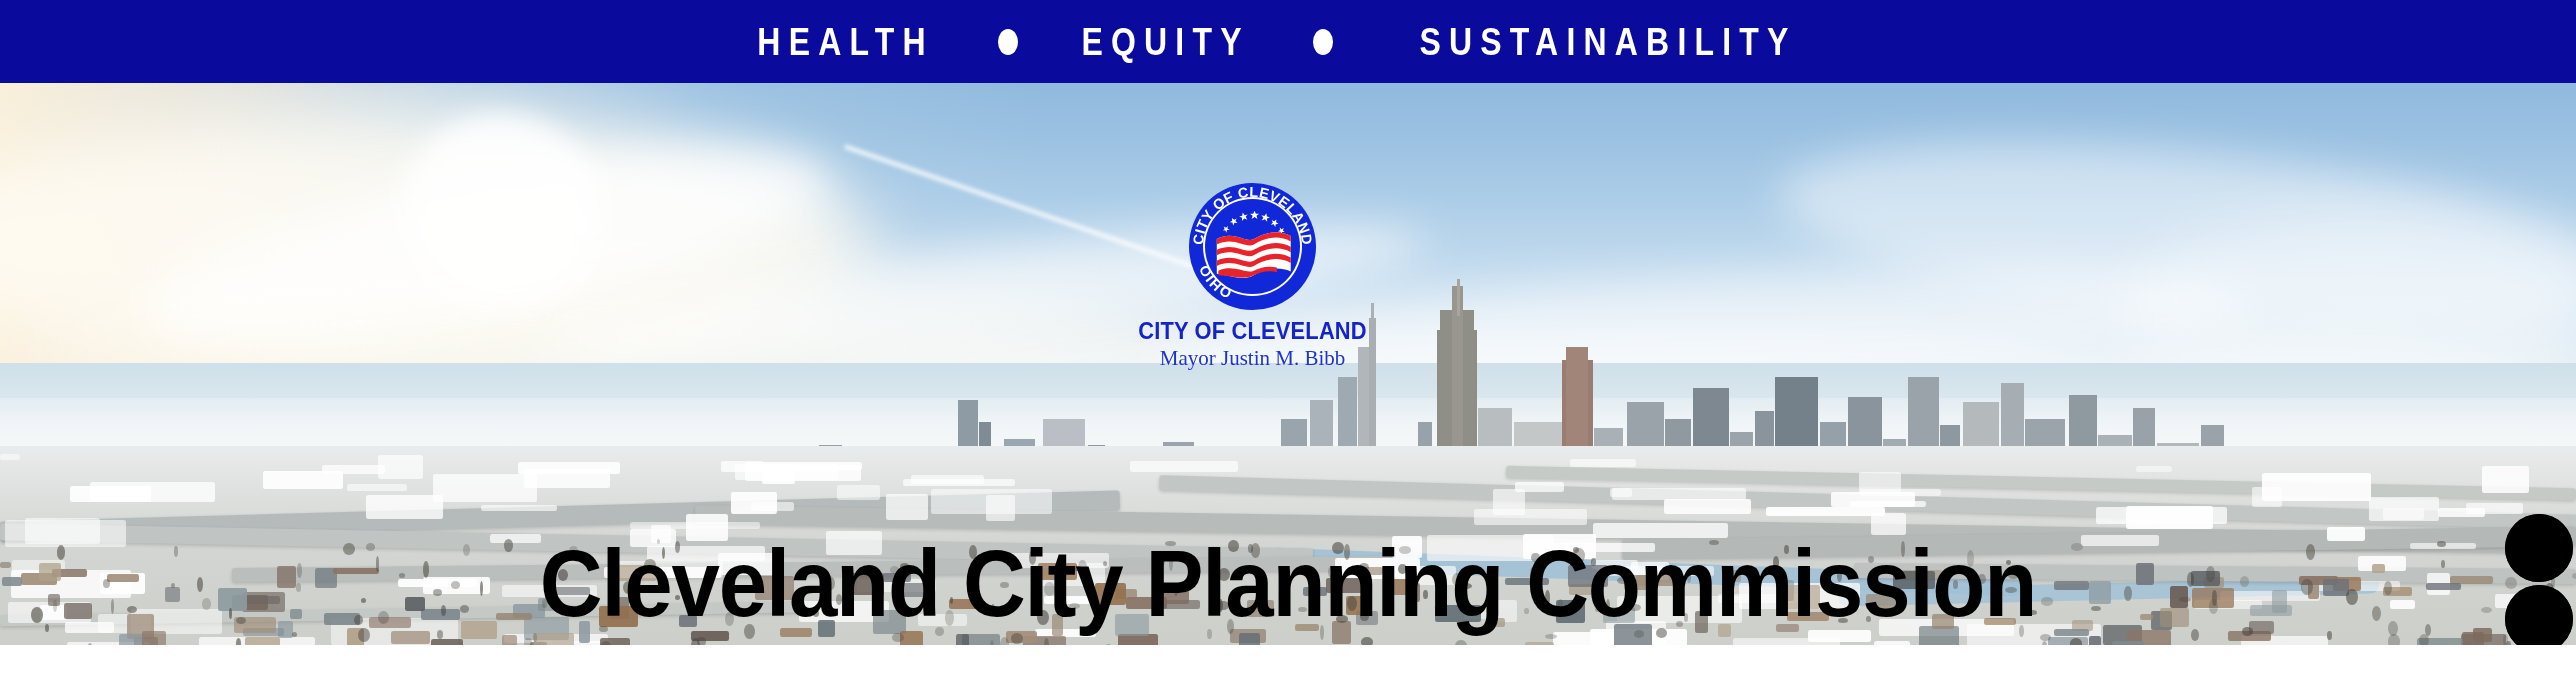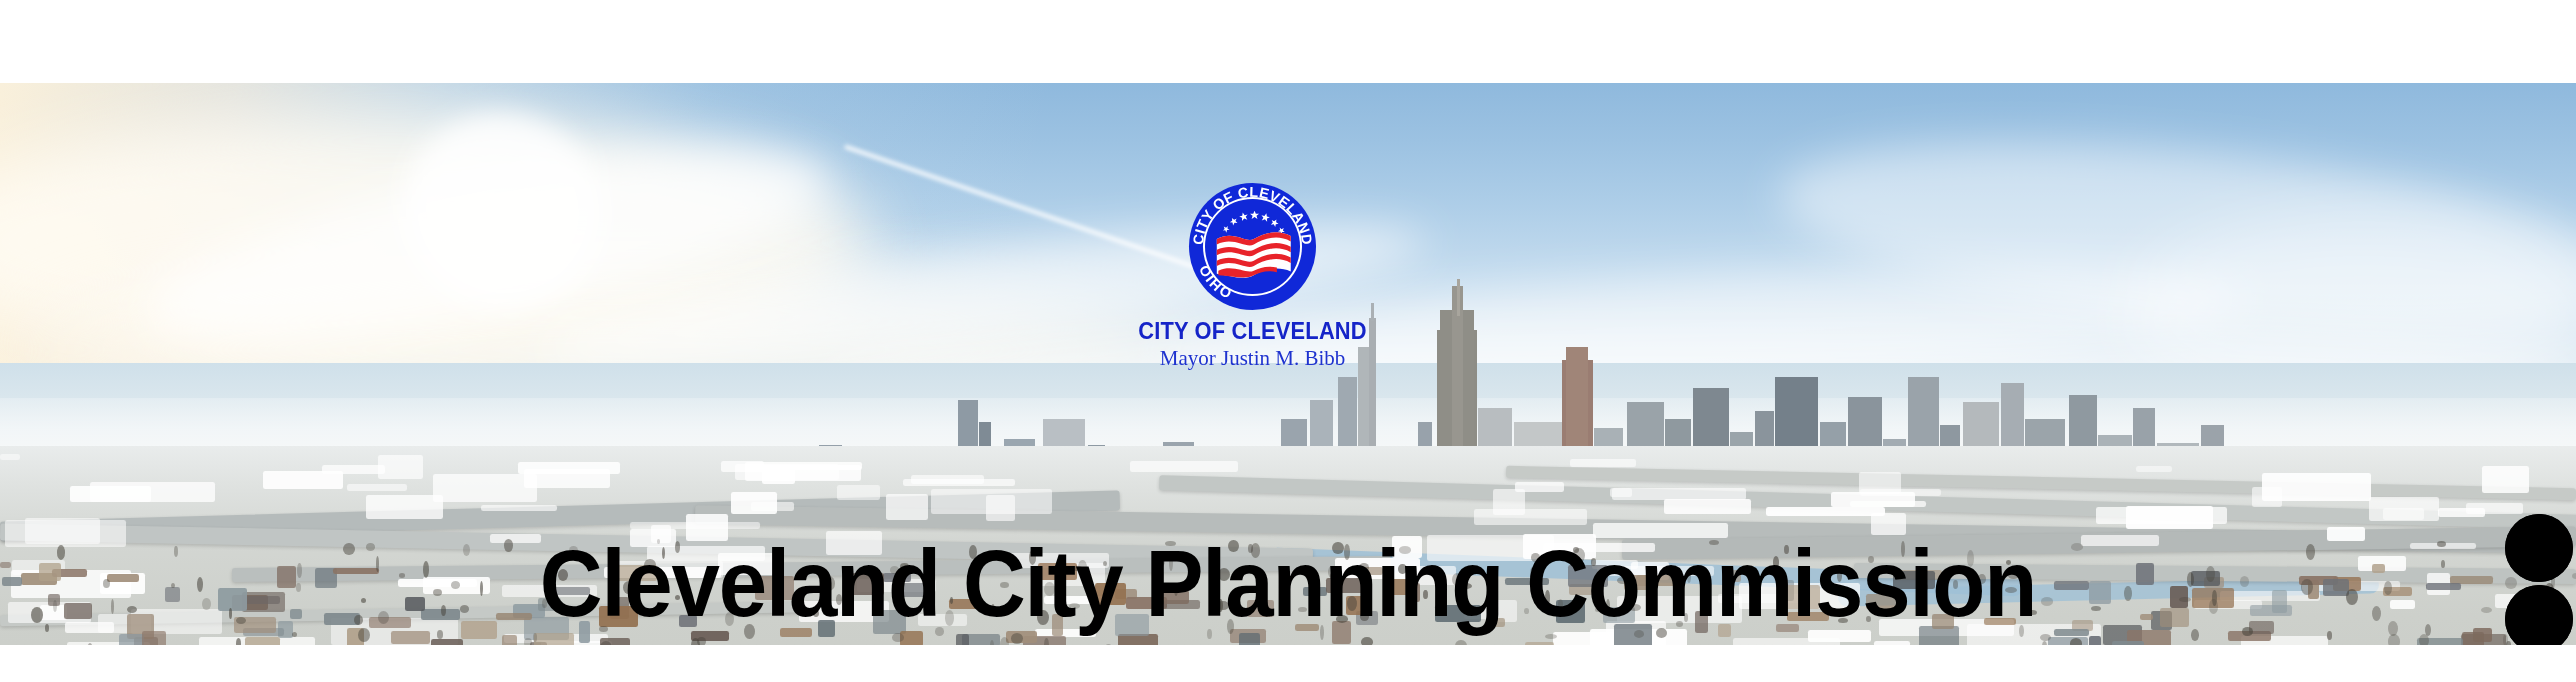--- a/index.html
+++ b/index.html
@@ -91,20 +91,29 @@
        margin-bottom:3.1px;cursor:pointer;}
   .soc svg{position:absolute;left:0;top:0;width:68px;height:68px;}
 
   .white-base{position:absolute;left:0;top:646px;width:2576px;height:36px;background:#ffffff;}
 </style>
 </head>
 <body>
 
 <div class="page">
 
+  <div class="banner">
+    <div class="banner-inner">
+      <span class="banner-word">HEALTH</span>
+      <span class="banner-dot"></span>
+      <span class="banner-word">EQUITY</span>
+      <span class="banner-dot"></span>
+      <span class="banner-word">SUSTAINABILITY</span>
+    </div>
+  </div>
 
   <div class="hero">
 
     <div class="sky"></div>
     <div class="cloud c1"></div>
     <div class="cloud c7"></div>
     <div class="cloud c2"></div>
     <div class="cloud c3"></div>
     <div class="cloud c4"></div>
     <div class="cloud c5"></div>

